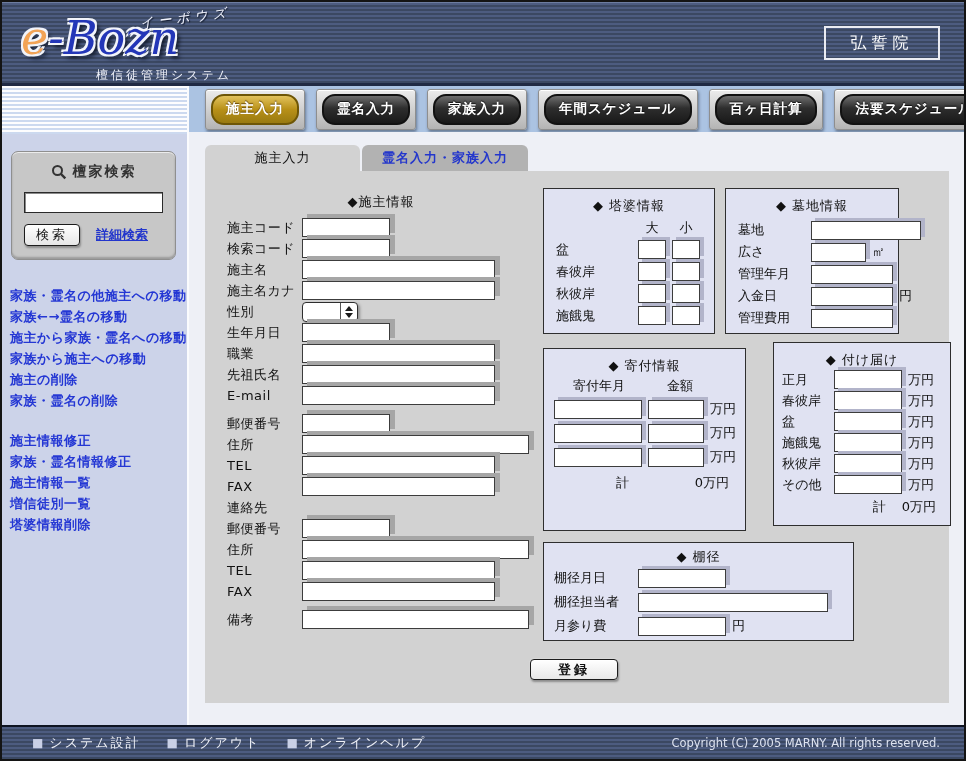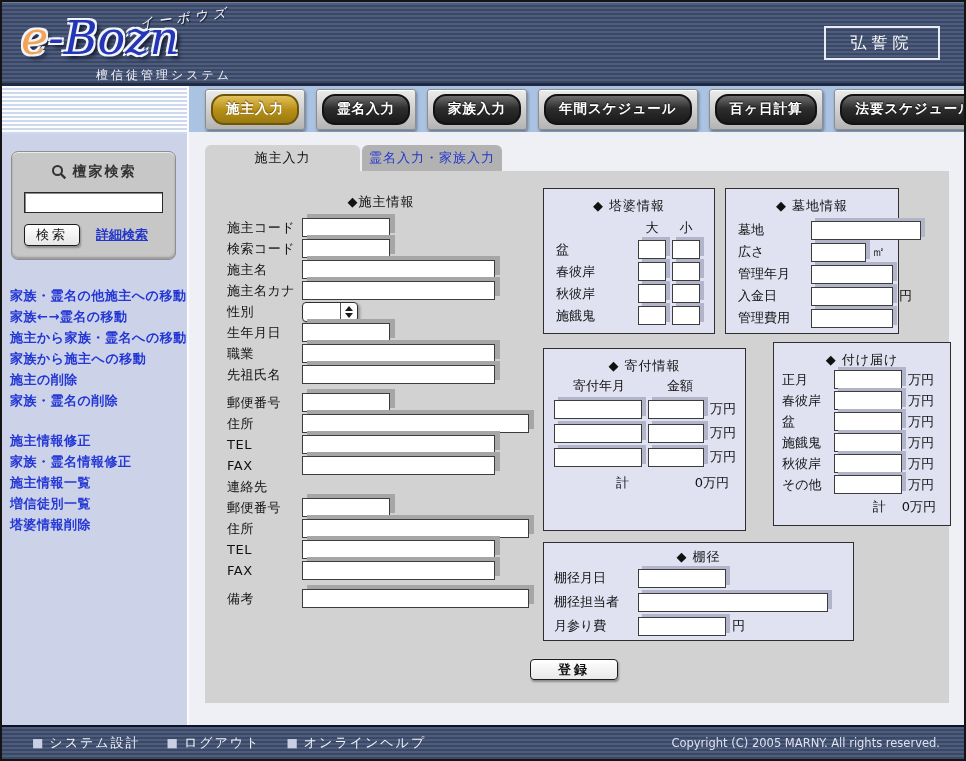--- a/index.html
+++ b/index.html
@@ -62,21 +62,21 @@
     color:#fff; letter-spacing:1px; white-space:nowrap; text-shadow:0 -1px 1px rgba(0,0,0,.8);
     background:linear-gradient(180deg,#6e6e6e,#2e2e2e 45%,#191919); border:2px solid #121212; }
   .navbtn.active .navbtn-inner { background:linear-gradient(180deg,#e2c25c,#b89018 50%,#997a10);
     border-color:#6e5606; text-shadow:0 -1px 1px rgba(90,60,0,.9); }
 
   .content-bg { flex:1 1 auto; background:#eef0f6; padding-top:13px; }
   .tabs { margin-left:16px; display:flex; gap:2px; height:26px; }
   .tab { width:155px; text-align:center; line-height:26px; font-size:13px; letter-spacing:1px;
     border-radius:6px 6px 0 0; cursor:pointer; }
   .tab.active { background:#d2d2d2; color:#111; }
-  .tab.inactive { width:140px; background:#b2b2b2; color:#2336cc; }
+  .tab.inactive { width:166px; background:#b2b2b2; color:#2336cc;font-weight:bold; }
 
   .content-panel { margin-left:16px; width:744px; height:532px; background:#d2d2d2; position:relative;
     font-size:13px; color:#111; }
 
   .form-title { position:absolute; left:0; top:22px; width:336px; text-align:center; letter-spacing:1px;padding-left:16px; }
   .form-col { position:absolute; left:22px; top:46px; width:312px; }
   .frow { display:flex; align-items:center; height:21px; }
   .frow .flabel { width:75px; font-size:13px; letter-spacing:0.5px; white-space:nowrap; flex:0 0 75px; }
   .gap { height:7px; }
   .tin { height:19px; background:#fff; border:1px solid #3c3c3c;
@@ -263,20 +263,24 @@
             <div class="frow">
                 <span class="flabel">生年月日</span>
                 <input class="tin short" style="">
               </div>
             <div class="frow">
                 <span class="flabel">職業</span>
                 <input class="tin long" style="">
               </div>
             <div class="frow">
                 <span class="flabel">先祖氏名</span>
+                <input class="tin long" style="">
+              </div>
+            <div class="frow">
+                <span class="flabel">E-mail</span>
                 <input class="tin long" style="">
               </div>
             <div class="gap"></div>
             <div class="frow">
                 <span class="flabel">郵便番号</span>
                 <input class="tin short" style="">
               </div>
             <div class="frow">
                 <span class="flabel">住所</span>
                 <input class="tin xlong" style="">

